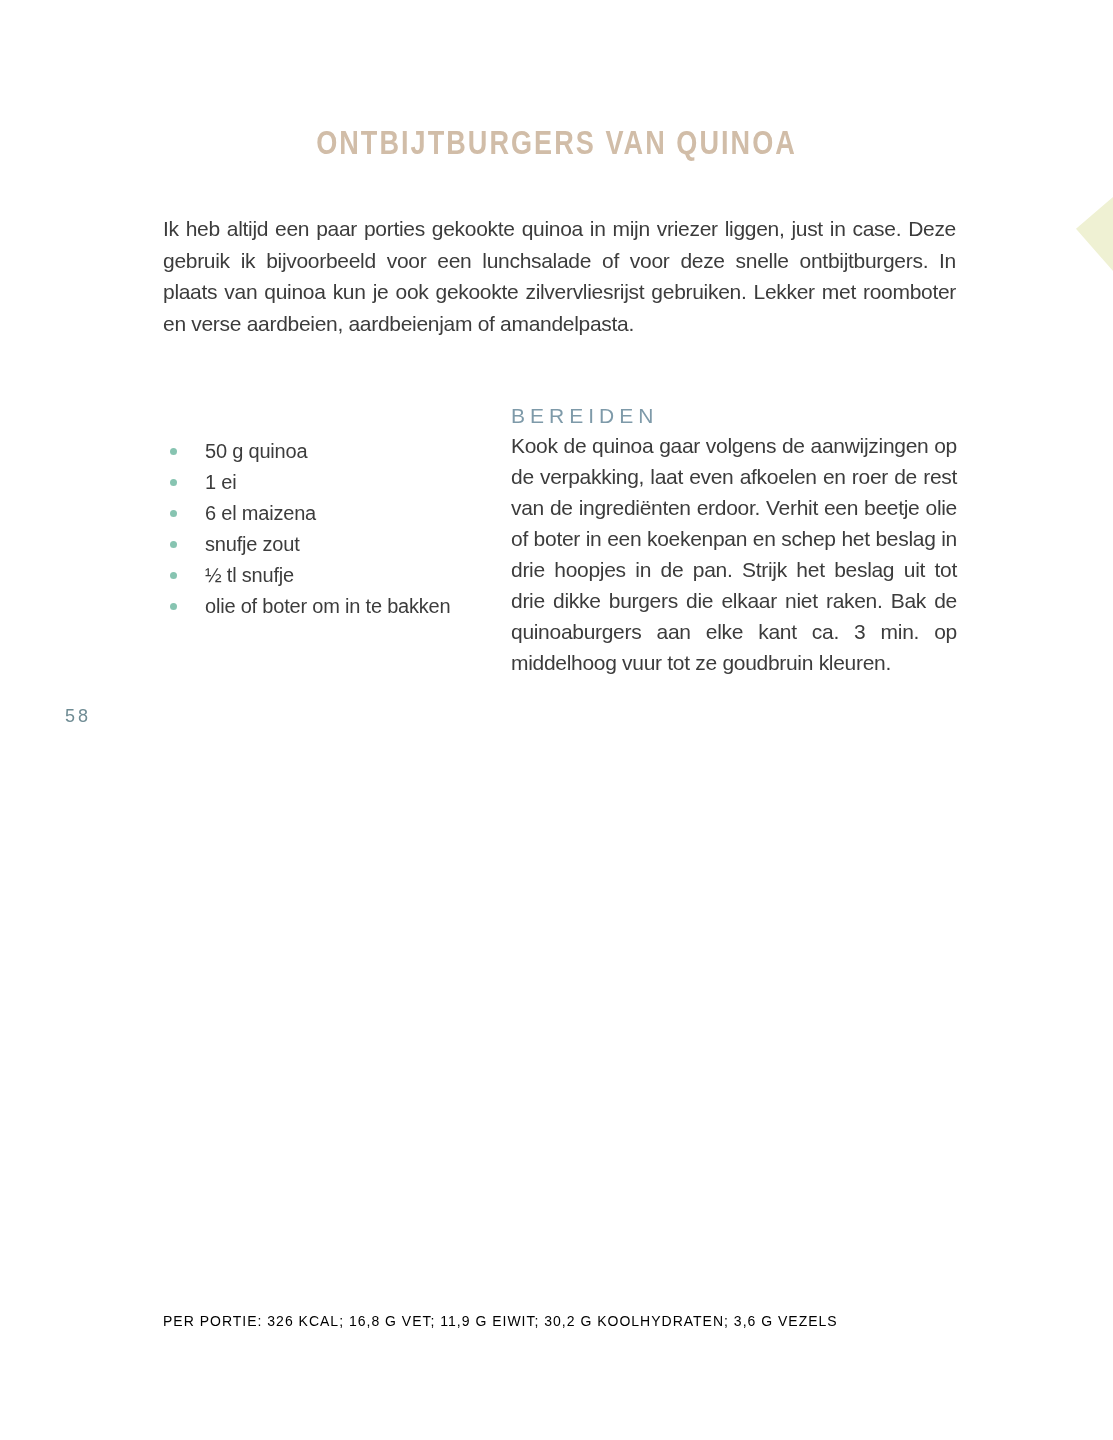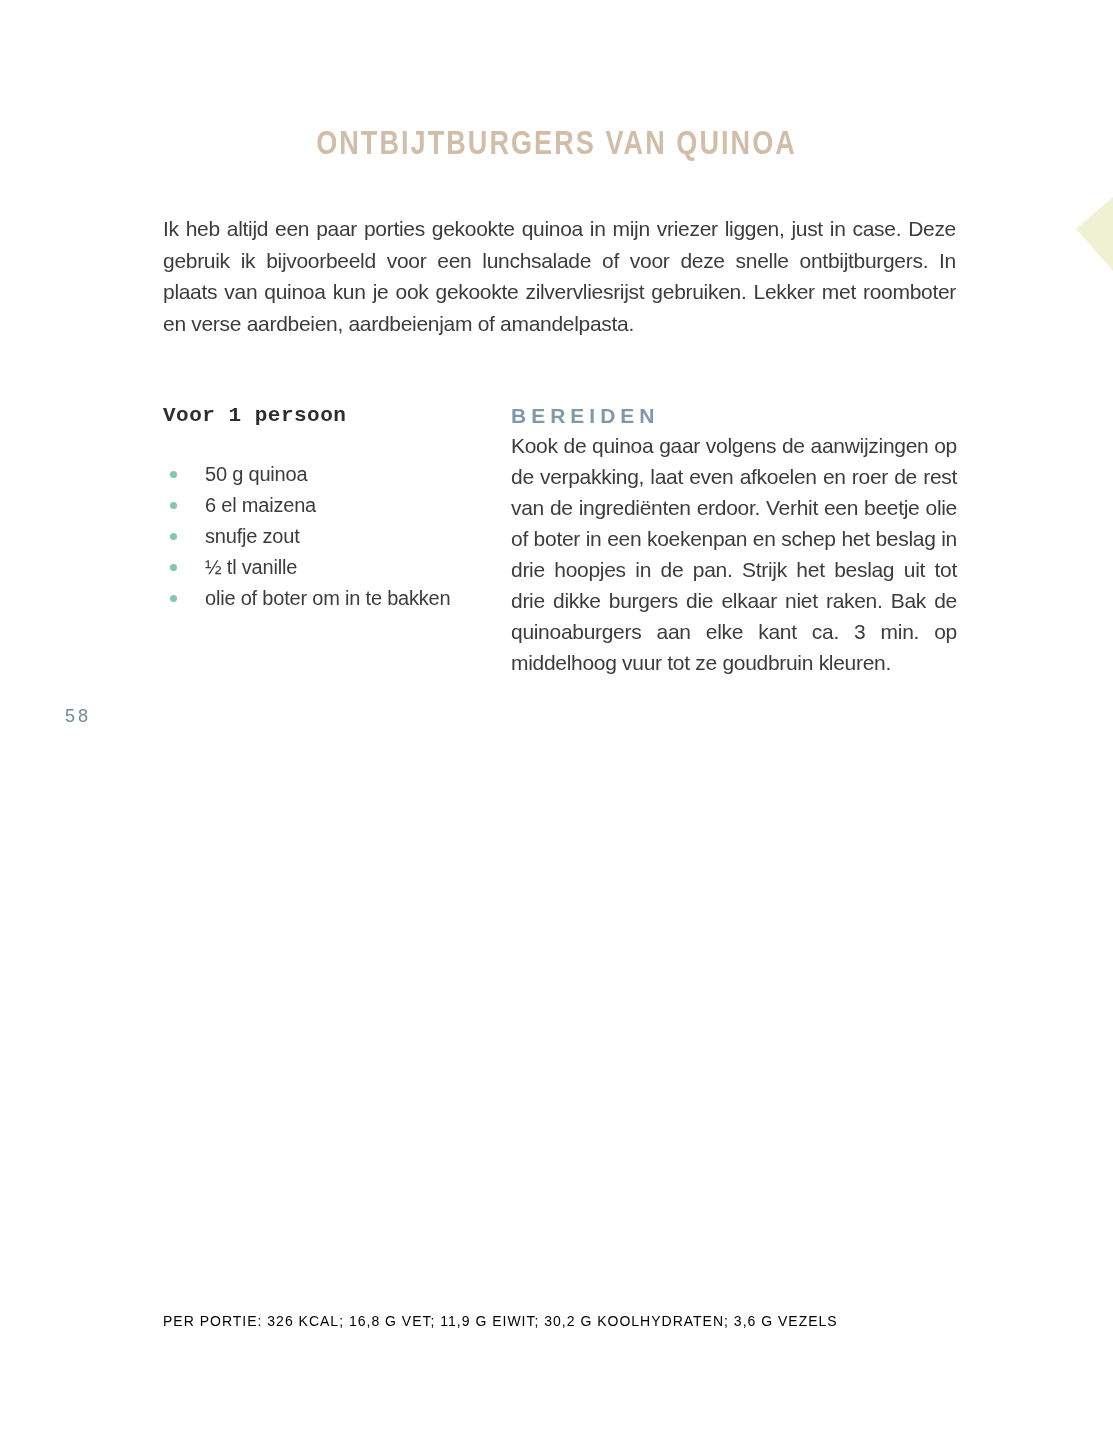--- a/index.html
+++ b/index.html
@@ -89,21 +89,21 @@
   }
 
   .preparation-col {
     position: absolute;
     top: 404px;
     left: 511px;
     width: 446px;
   }
   .preparation-heading {
     font-size: 21px;
-    font-weight: 700;
+    font-weight: 400;
     letter-spacing: 5px;
     color: #7e9aa9;
   }
   .preparation-text {
     margin-top: 2px;
     font-size: 21px;
     line-height: 31px;
     letter-spacing: -0.3px;
     text-align: justify;
     color: #3c3c3c;
@@ -135,37 +135,40 @@
 
 <div class="page">
 
   <div class="corner-shape"></div>
 
   <h1 class="recipe-title">ONTBIJTBURGERS VAN QUINOA</h1>
 
   <p class="intro"><span>Ik heb altijd een paar porties gekookte quinoa in mijn vriezer liggen, </span><span class="italic">just in case</span><span>. Deze gebruik ik bijvoorbeeld voor een lunchsalade of voor deze snelle ontbijtburgers. In plaats van quinoa kun je ook gekookte zilvervliesrijst gebruiken. Lekker met roomboter en verse aardbeien, aardbeienjam of amandelpasta.</span></p>
 
   <div class="ingredients-col">
-    <div class="ingredients-heading">Voor 1 persoon</div>
     <ul class="ingredients-list">
       <li>
         <span class="bullet"></span>
         <span>50 g quinoa</span>
+      </li>
+      <li>
+        <span class="bullet"></span>
+        <span>1 ei</span>
       </li>
       <li>
         <span class="bullet"></span>
         <span>6 el maizena</span>
       </li>
       <li>
         <span class="bullet"></span>
         <span>snufje zout</span>
       </li>
       <li>
         <span class="bullet"></span>
-        <span>½ tl vanille</span>
+        <span>½ tl snufje</span>
       </li>
       <li>
         <span class="bullet"></span>
         <span>olie of boter om in te bakken</span>
       </li>
     </ul>
   </div>
 
   <div class="preparation-col">
     <div class="preparation-heading">BEREIDEN</div>

